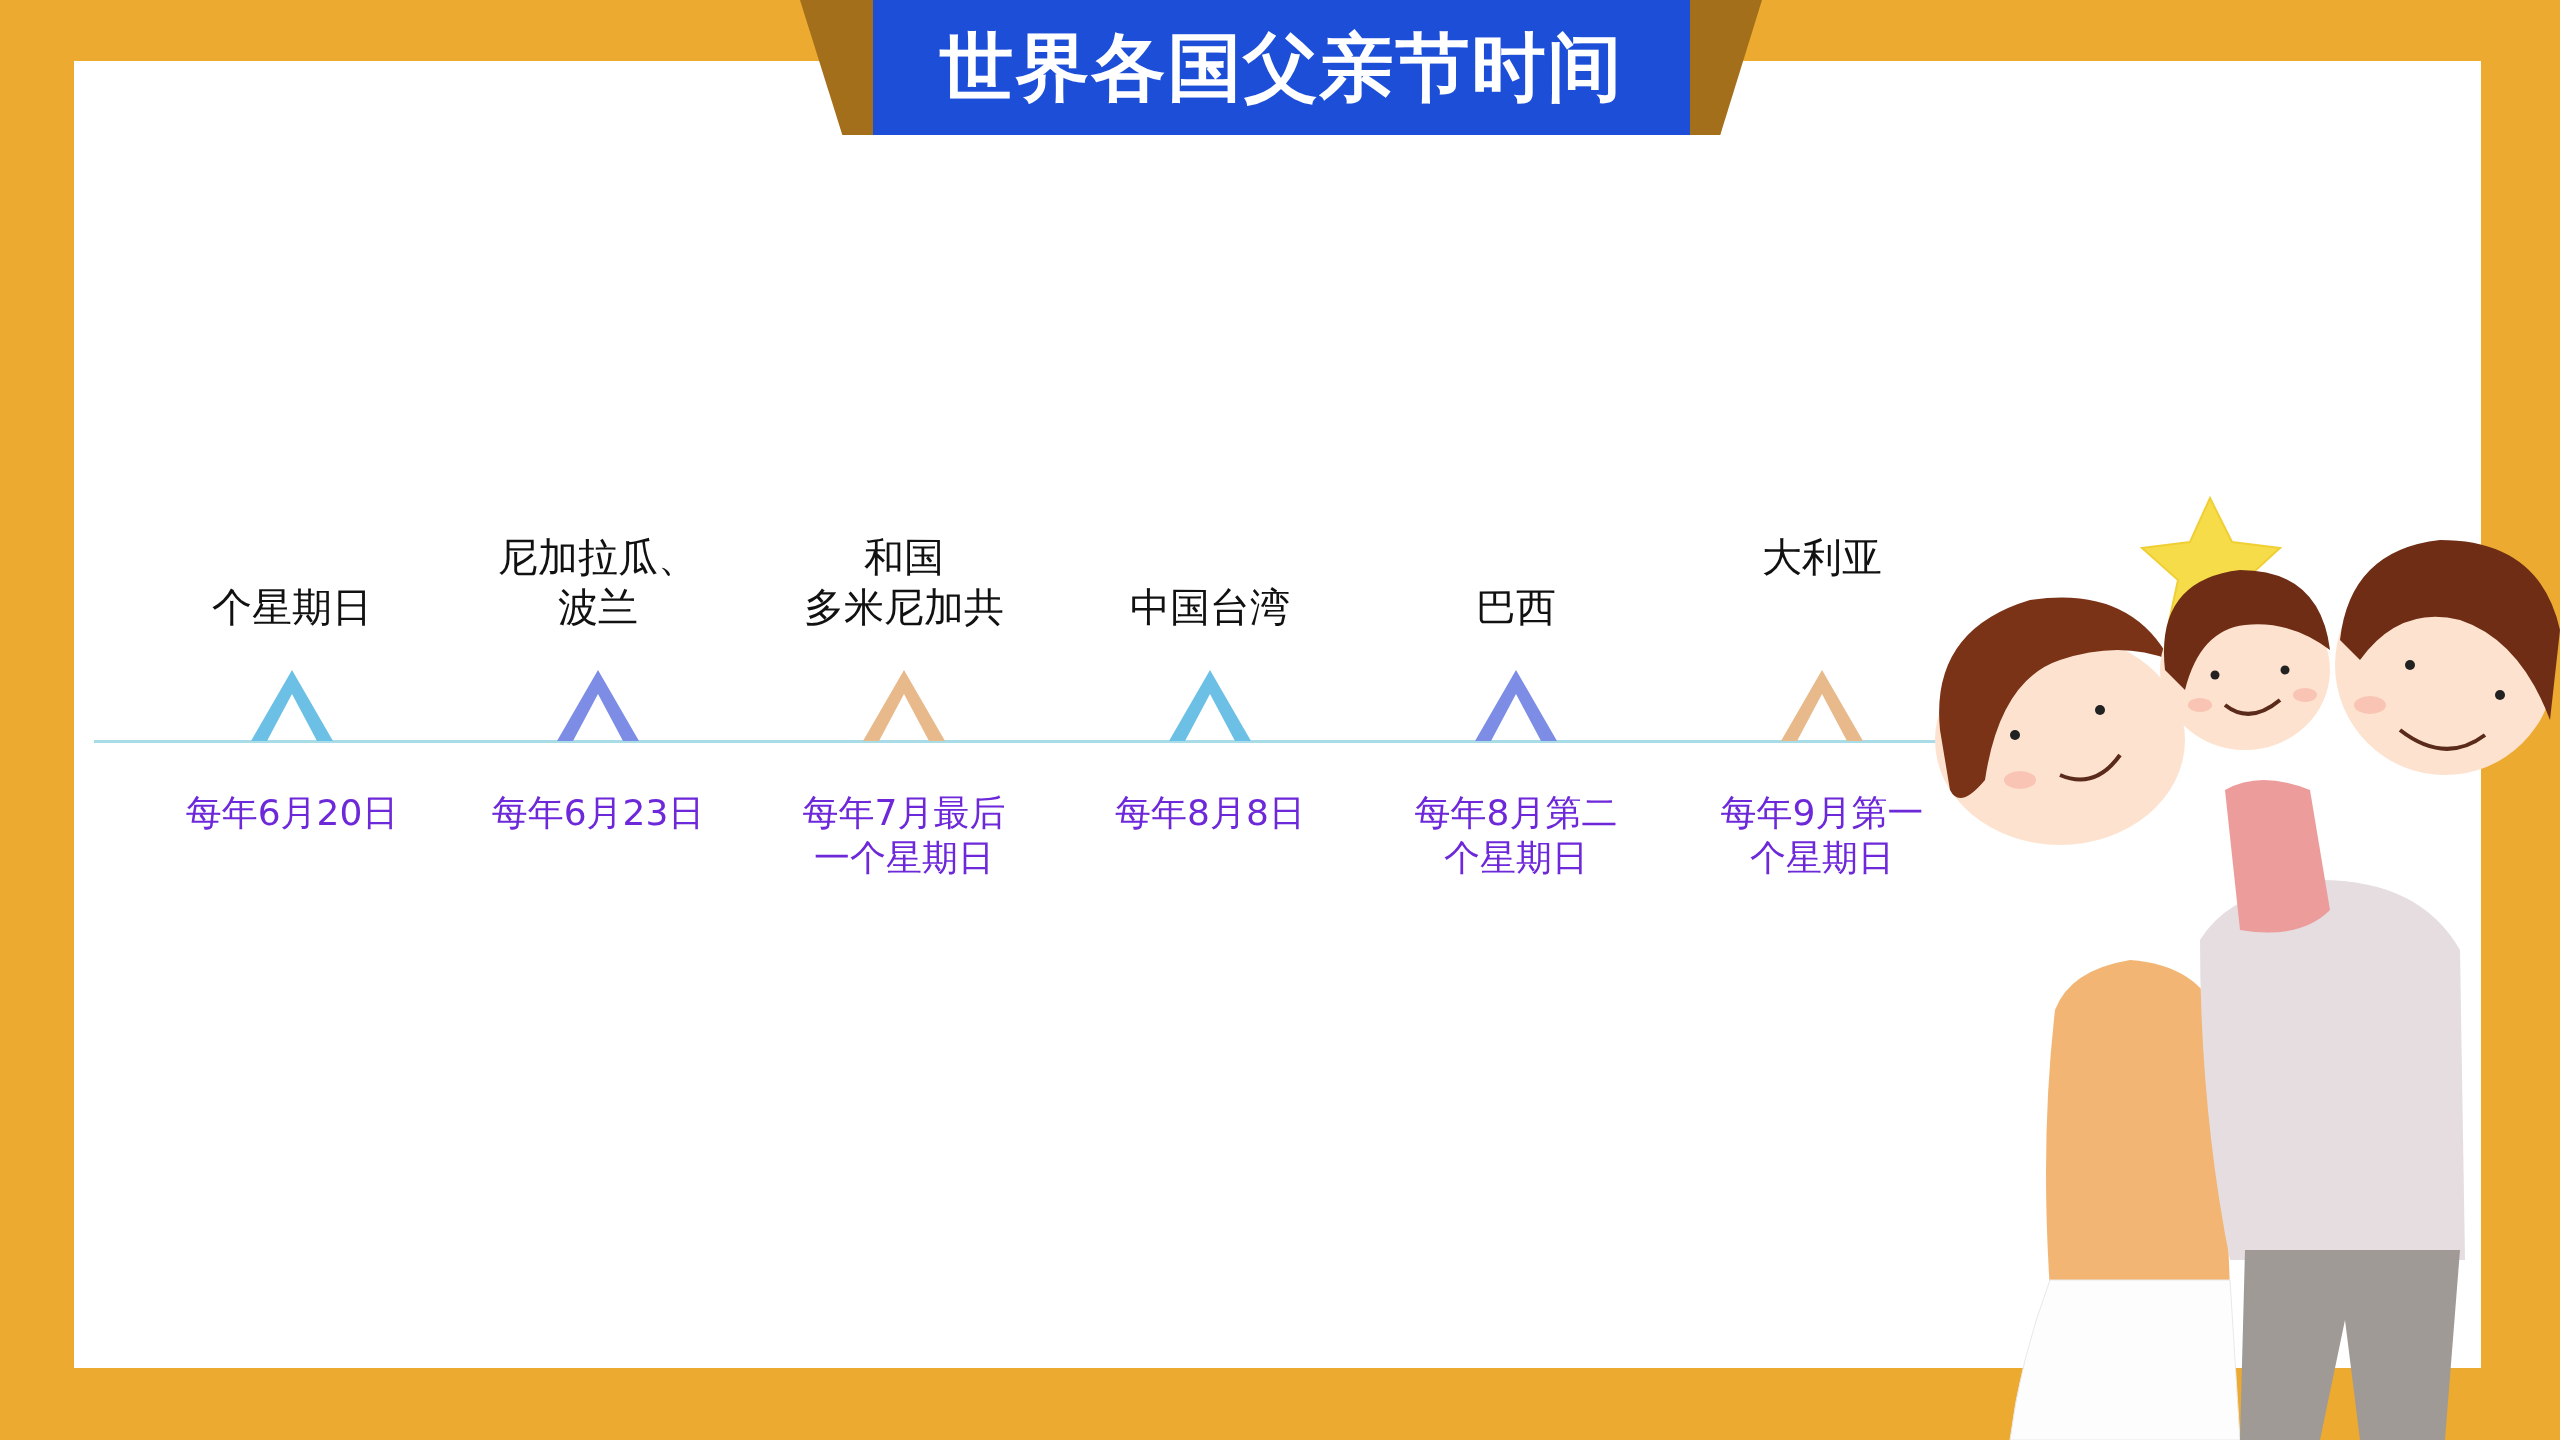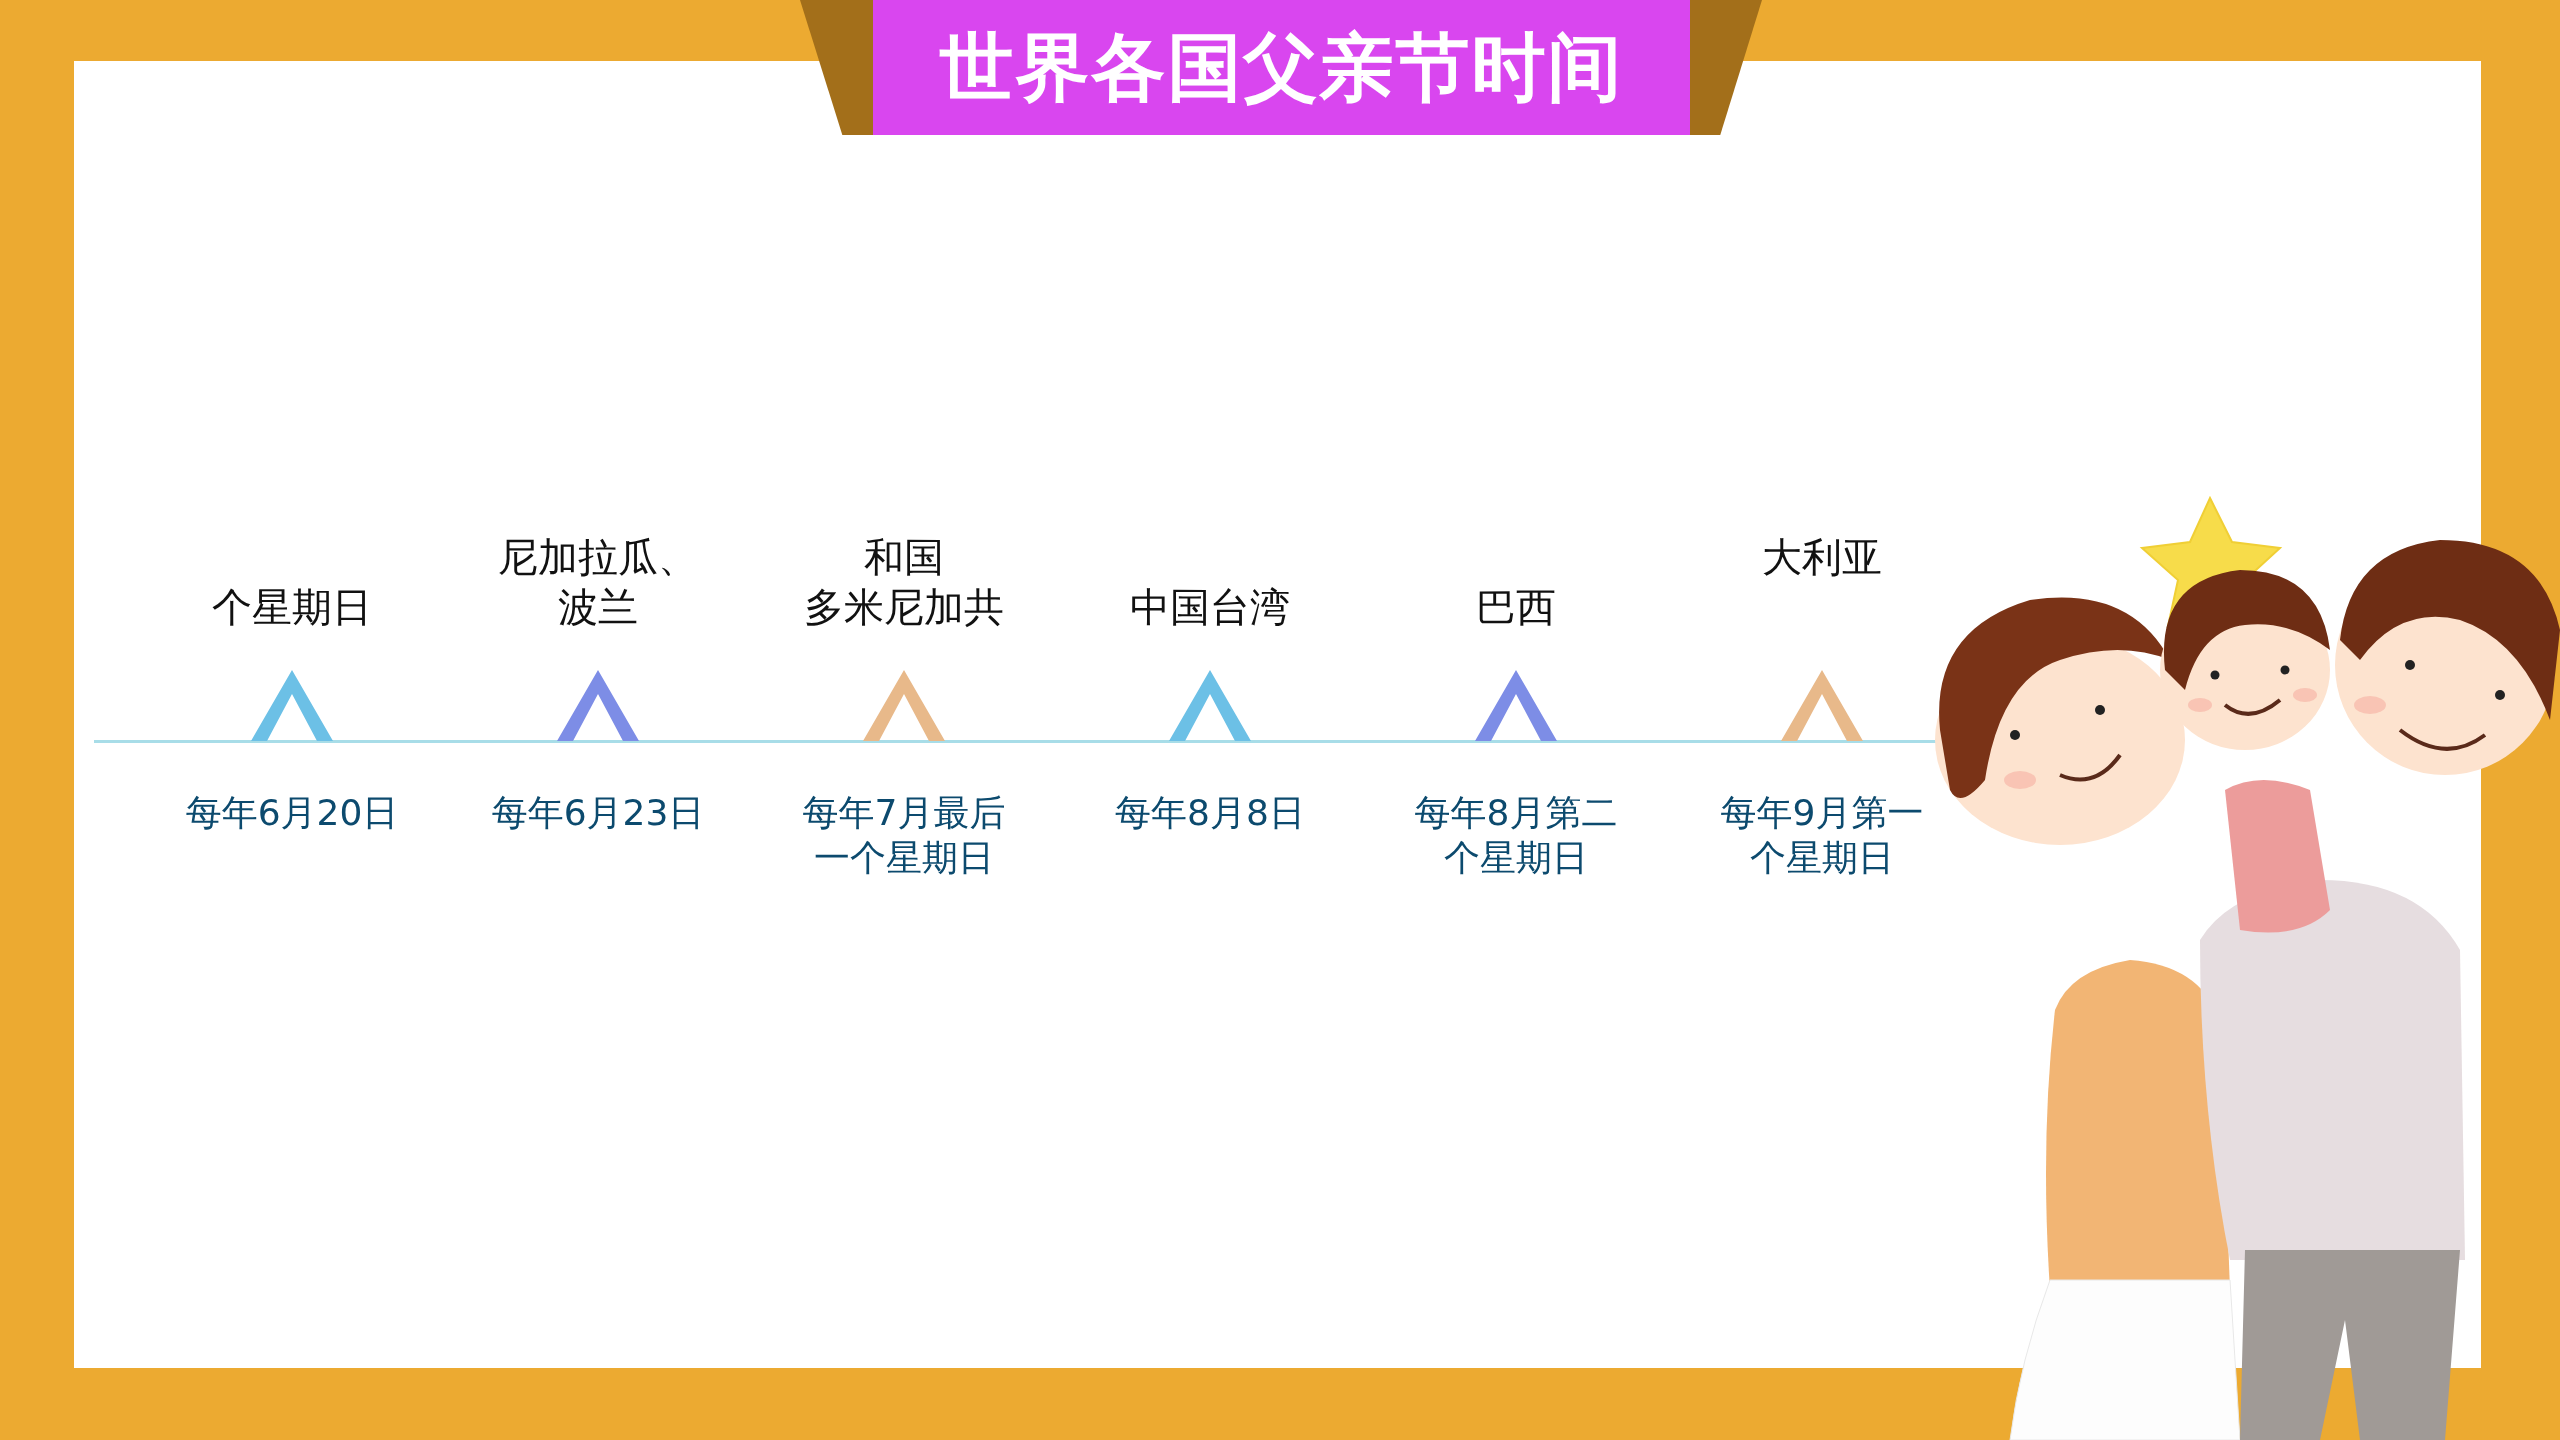--- a/index.html
+++ b/index.html
@@ -1,25 +1,25 @@
 <!DOCTYPE html>
 <html><head>
 <meta charset="utf-8">
 <style>
   html, body { margin:0; padding:0; }
   body { width:2560px; height:1440px; position:relative; overflow:hidden; background:#ecaa31; font-family:"DejaVu Sans","Liberation Sans",sans-serif; }
   .panel { position:absolute; left:74px; top:61px; width:2407px; height:1307px; background:#ffffff; }
   .banner-flap-left { position:absolute; left:800px; top:0; width:73px; height:135px; background:#a36f1a; clip-path:polygon(0 0,100% 0,100% 100%,58% 100%); }
   .banner-flap-right { position:absolute; left:1690px; top:0; width:72px; height:135px; background:#a36f1a; clip-path:polygon(0 0,100% 0,42% 100%,0 100%); }
-  .banner { position:absolute; left:873px; top:0; width:817px; height:135px; background:#d946ef; display:flex; align-items:center; justify-content:center; }
+  .banner { position:absolute; left:873px; top:0; width:817px; height:135px; background:#1d4ed8; display:flex; align-items:center; justify-content:center; }
   .banner-title { color:#ffffff; font-weight:bold; font-size:74px; letter-spacing:2px; line-height:1; margin-top:-2px; }
   .timeline-line { position:absolute; left:94px; top:740px; width:1928px; height:3px; background:#a8dde8; }
   .node { position:absolute; width:300px; }
   .country { position:absolute; left:0; width:300px; text-align:center; font-size:40px; line-height:50px; color:#111; }
-  .date { position:absolute; left:0; width:300px; text-align:center; font-size:36px; line-height:45px; color:#0c4a6e; }
+  .date { position:absolute; left:0; width:300px; text-align:center; font-size:36px; line-height:45px; color:#6d28d9; }
   .tri { position:absolute; }
   .illus { position:absolute; left:1900px; top:490px; width:660px; height:950px; }
 </style>
 </head>
 <body>
 
 <div class="panel"></div>
 
 <div class="banner-flap-left"></div>
 <div class="banner-flap-right"></div>

